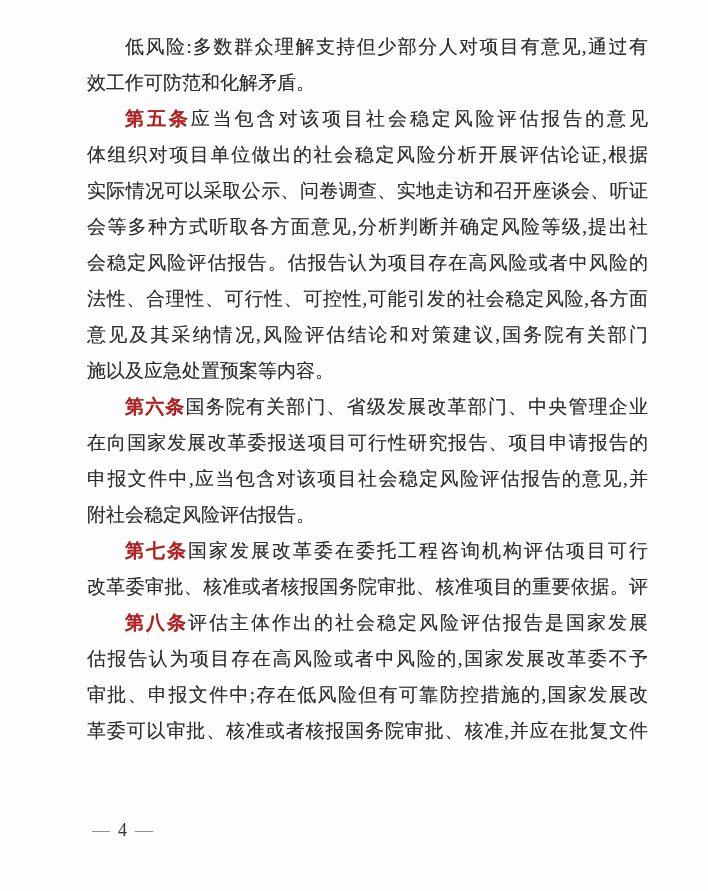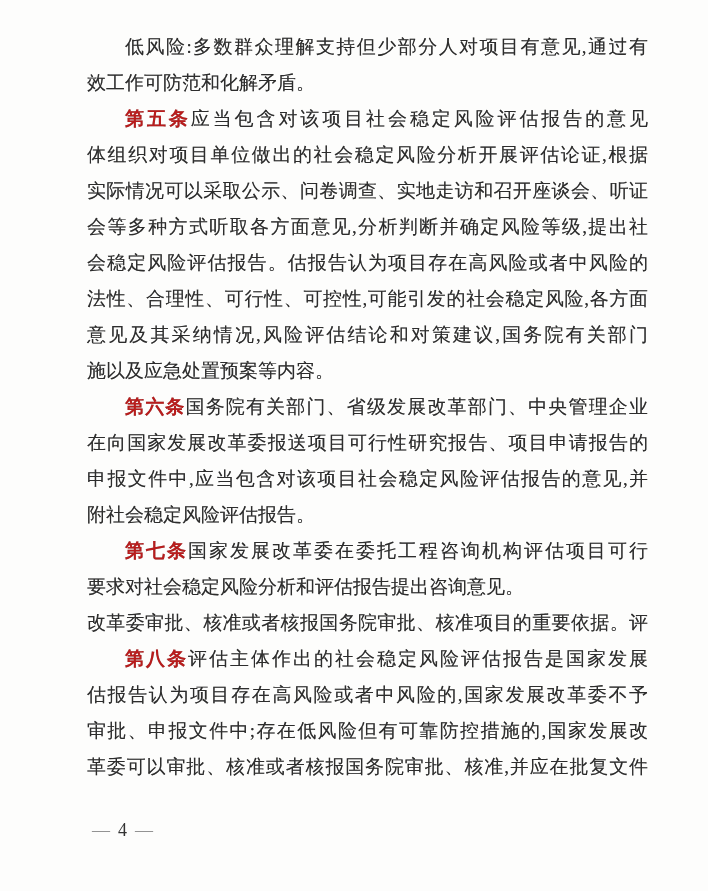--- a/index.html
+++ b/index.html
@@ -74,21 +74,20 @@
 
     <div class="para">
       <div class="line indent"><span class="art">第六条</span><span>国务院有关部门、省级发展改革部门、中央管理企业</span></div>
       <div class="line"><span>在向国家发展改革委报送项目可行性研究报告、项目申请报告的</span></div>
       <div class="line"><span>申报文件中,应当包含对该项目社会稳定风险评估报告的意见,并</span></div>
       <div class="line end"><span>附社会稳定风险评估报告。</span></div>
     </div>
 
     <div class="para">
       <div class="line indent"><span class="art">第七条</span><span>国家发展改革委在委托工程咨询机构评估项目可行</span></div>
-      <div class="line end"><span>要求对社会稳定风险分析和评估报告提出咨询意见。</span></div>
     </div>
 
     <div class="para">
       <div class="line"><span>改革委审批、核准或者核报国务院审批、核准项目的重要依据。评</span></div>
       <div class="line indent"><span class="art">第八条</span><span>评估主体作出的社会稳定风险评估报告是国家发展</span></div>
       <div class="line"><span>估报告认为项目存在高风险或者中风险的,国家发展改革委不予</span></div>
       <div class="line"><span>审批、申报文件中;存在低风险但有可靠防控措施的,国家发展改</span></div>
       <div class="line"><span>革委可以审批、核准或者核报国务院审批、核准,并应在批复文件</span></div>
     </div>
 

